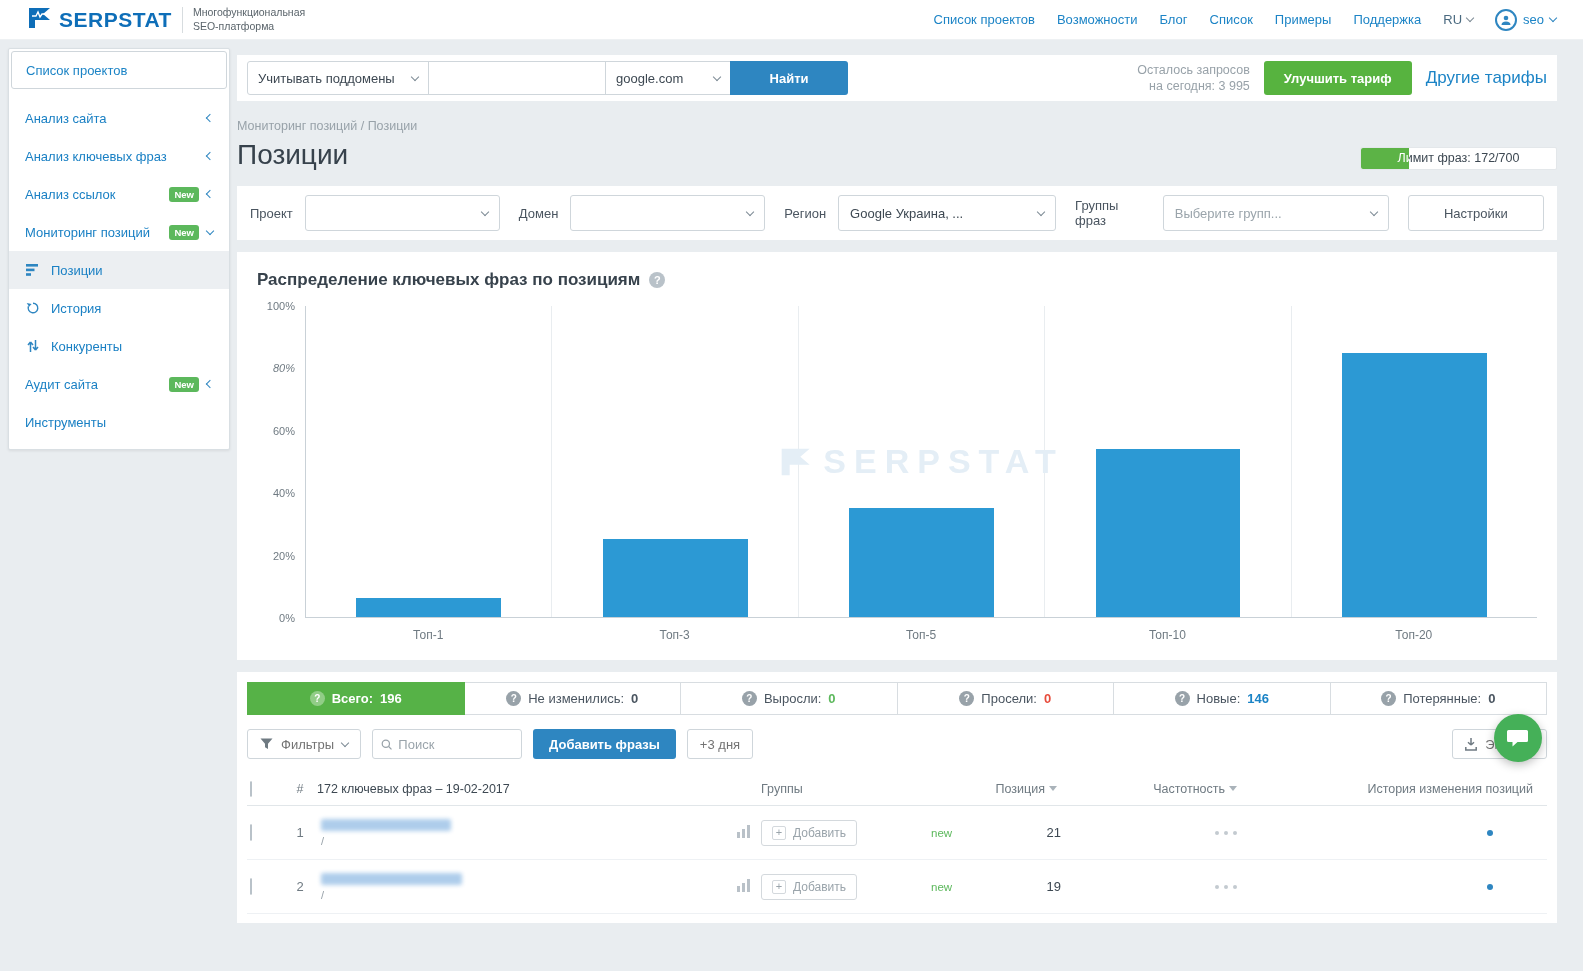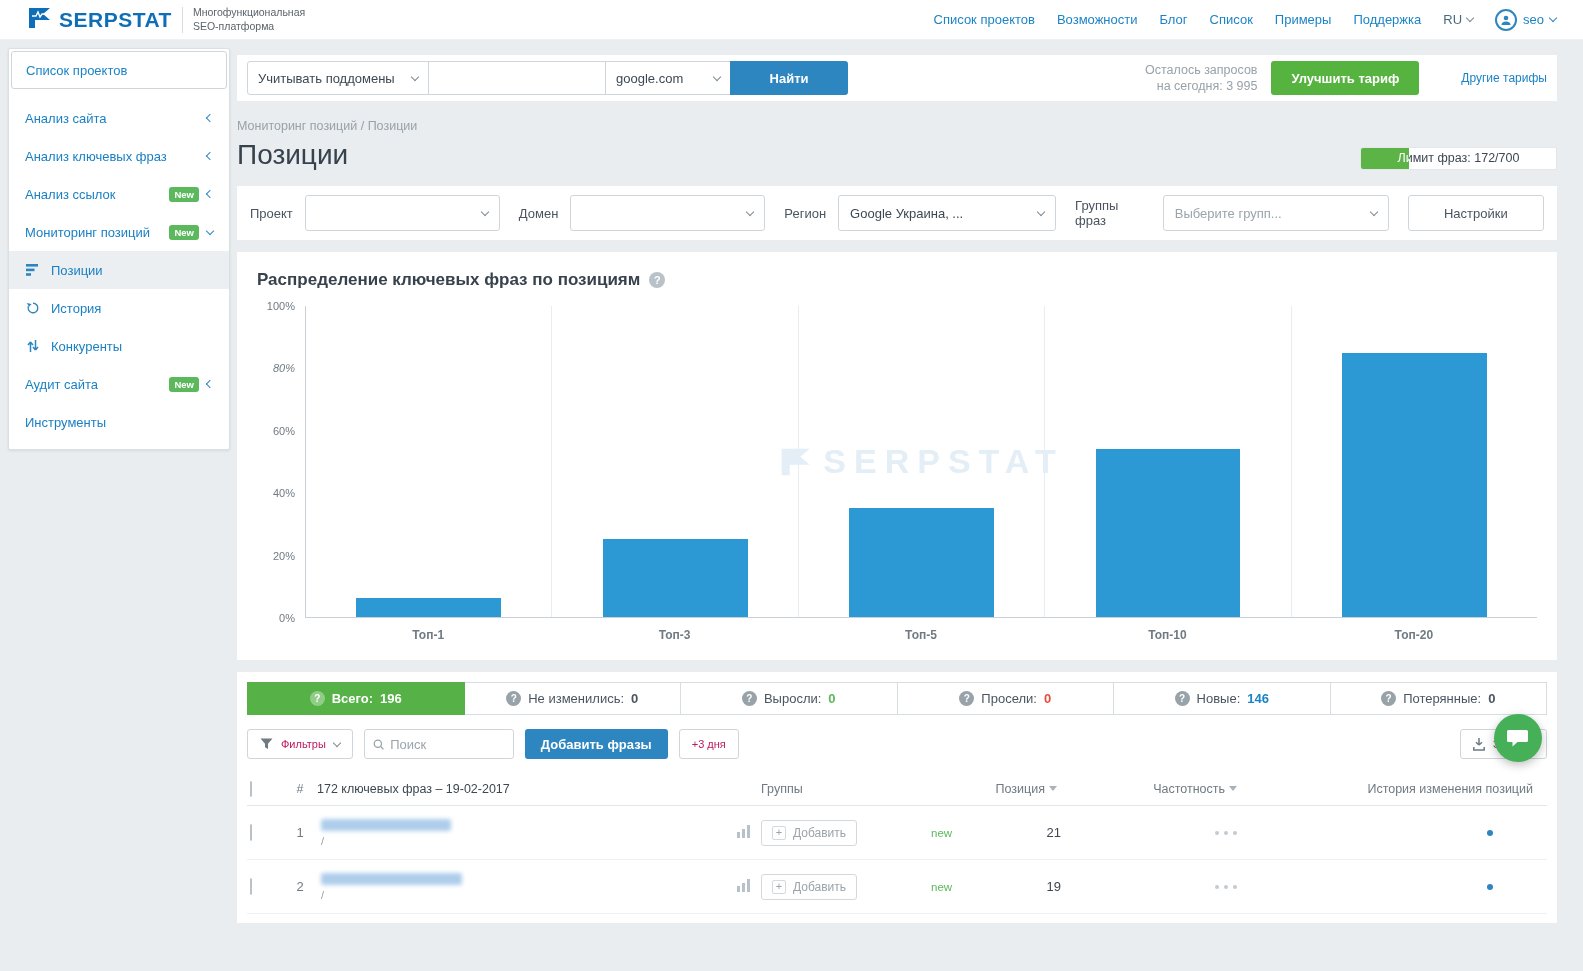--- a/index.html
+++ b/index.html
@@ -33,21 +33,21 @@
   .sub-ico { width:16px; display:flex; align-items:center; justify-content:center; }
 
   
   .search-panel { position:absolute; left:237px; top:55px; width:1320px; height:46px; background:#fff; display:flex; align-items:center; padding:6px 10px; }
   .ctl { height:34px; border:1px solid #cfd6db; background:#fff; display:flex; align-items:center; font-size:13px; color:#3d4852; padding:0 10px; margin-left:-1px; gap:8px; justify-content:space-between; }
   .ctl:first-child { margin-left:0; border-radius:3px 0 0 3px; }
   .btn-find { height:34px; width:118px; background:#2e86c1; color:#fff; font-weight:bold; font-size:13px; border:none; border-radius:0 3px 3px 0; margin-left:-1px; display:flex; align-items:center; justify-content:center; cursor:pointer; }
   .search-right { margin-left:auto; display:flex; align-items:center; gap:14px; }
   .quota { text-align:right; font-size:12.5px; color:#98a2a9; line-height:1.3; }
   .btn-upgrade { height:34px; padding:0 20px; background:#57b33f; border:none; border-radius:3px; color:#fff; font-weight:bold; font-size:13px; display:flex; align-items:center; cursor:pointer; }
-  .link-tariffs { color:#1c84c6; font-size:12px; text-decoration:none; cursor:pointer;margin-left:28px; }
+  .link-tariffs { color:#1c84c6; font-size:17px; text-decoration:none; cursor:pointer; }
 
   
   .breadcrumb { position:absolute; left:237px; top:119px; color:#98a2a9; font-size:12.5px; }
   .page-title { position:absolute; left:237px; top:139px; font-size:28px; color:#37424c; }
   .limit-pill { position:absolute; left:1360px; top:147px; width:197px; height:23px; background:#fff; border:1px solid #e3e7ea; border-radius:2px; font-size:12.5px; }
   .limit-pill .pill-text { position:absolute; left:0; top:0; width:195px; height:21px; line-height:21px; text-align:center; color:#3d4852; }
   .pill-fill { position:absolute; left:0; top:0; bottom:0; width:48px; background:#5cb346; overflow:hidden; border-radius:2px 0 0 2px; }
   .pill-fill .pill-text { color:#fff; }
 
   
@@ -66,36 +66,36 @@
   .chart-wrap { display:flex; margin-top:16px; }
   .chart-yaxis { width:48px; position:relative; height:312px; }
   .ytick { position:absolute; right:10px; transform:translateY(50%); font-size:11px; color:#6f7a82; }
   .chart-plot { flex:1; height:312px; border-left:1px solid #c9d1d7; border-bottom:1px solid #c9d1d7; display:flex; position:relative; }
   .chart-col { flex:1; display:flex; align-items:flex-end; justify-content:center; border-right:1px solid #e9edf0; }
   .chart-col:last-child { border-right:none; }
   .bar { width:59%; }
   .watermark { position:absolute; inset:0; display:flex; align-items:center; justify-content:center; gap:12px; pointer-events:none; }
   .watermark span { font-size:34px; font-weight:bold; letter-spacing:8px; color:#e4eef6; }
   .chart-xaxis { display:flex; margin-left:48px; padding-top:10px; }
-  .xlabel { flex:1; text-align:center; font-size:12px; color:#6f7a82;font-weight:bold; }
+  .xlabel { flex:1; text-align:center; font-size:12px; color:#6f7a82; }
 
   
   .bottom-panel { position:absolute; left:237px; top:672px; width:1320px; height:299px; background:#fff; padding:10px; }
   .stats-tabs { display:flex; }
   .stat-tab { flex:1; height:33px; border:1px solid #d8dde1; margin-left:-1px; display:flex; align-items:center; justify-content:center; gap:7px; font-size:13px; color:#4a5560; background:#fff; cursor:pointer; }
   .stat-tab:first-child { margin-left:0; }
   .stat-tab.active { background:#56b247; border-color:#56b247; color:#fff; font-weight:bold; z-index:1; }
   .stat-tab .q { width:15px; height:15px; border-radius:50%; background:#98a2a9; color:#fff; font-size:10px; font-weight:bold; display:inline-flex; align-items:center; justify-content:center; flex:none; }
   .stat-tab.active .q { background:rgba(255,255,255,.35); }
   .stat-val { font-weight:bold; }
   .v-green { color:#5cb85c; } .v-red { color:#e74c3c; } .v-blue { color:#1c84c6; }
   .stat-tab.active .stat-val { color:#fff; }
 
   .toolbar { display:flex; align-items:center; gap:11px; margin-top:14px; }
-  .tb-btn { height:30px; border:1px solid #cfd6db; border-radius:3px; background:#fff; color:#be185d; font-size:11px; display:flex; align-items:center; gap:8px; padding:0 12px; cursor:pointer; }
+  .tb-btn { height:30px; border:1px solid #cfd6db; border-radius:3px; background:#fff; color:#737373; font-size:13px; display:flex; align-items:center; gap:8px; padding:0 12px; cursor:pointer; }
   .tb-search { width:150px; height:30px; border:1px solid #cfd6db; border-radius:3px; display:flex; align-items:center; gap:6px; padding:0 8px; background:#fff; }
   .tb-search input { border:none; outline:none; width:100%; font-size:13px; font-family:inherit; color:#3d4852; }
   .tb-search input::placeholder { color:#9aa4ab; }
   .btn-add-phrases { height:30px; padding:0 16px; background:#2e86c1; border:none; border-radius:3px; color:#fff; font-weight:bold; font-size:13px; display:flex; align-items:center; cursor:pointer; }
   .tb-spacer { flex:1; }
 
   .table { margin-top:13px; }
   .trow { display:grid; grid-template-columns:36px 34px 444px 170px 140px 180px 1fr; align-items:center; }
   .thead { height:34px; border-bottom:1px solid #e1e6e9; color:#6f7a82; font-size:12.5px; }
   .thead .phrase-h { color:#3d4852; }

